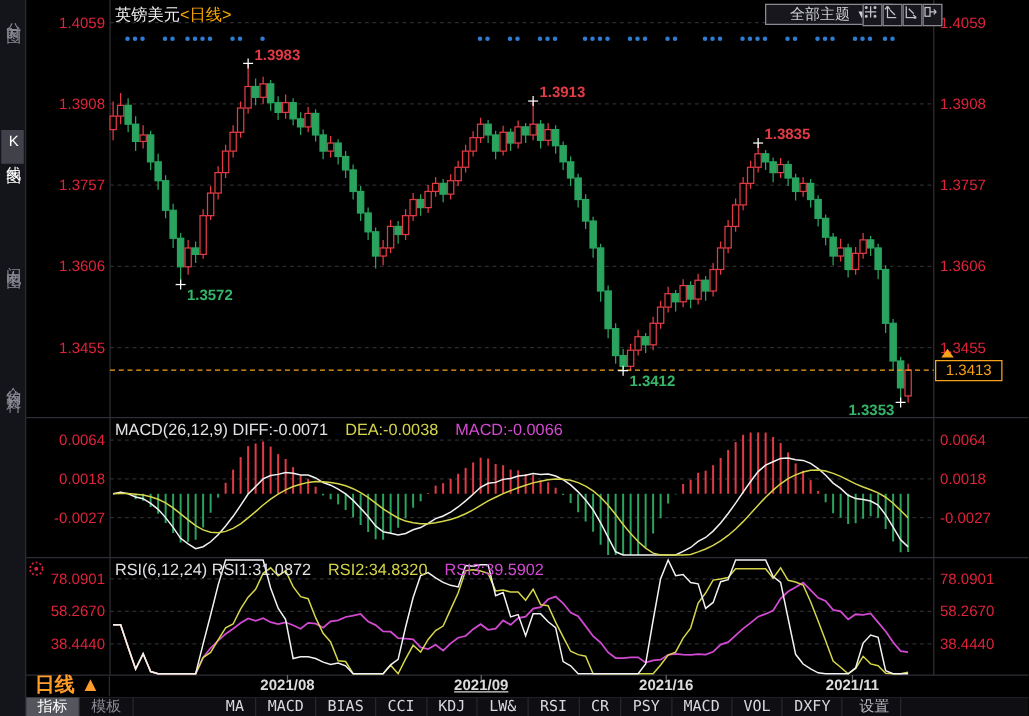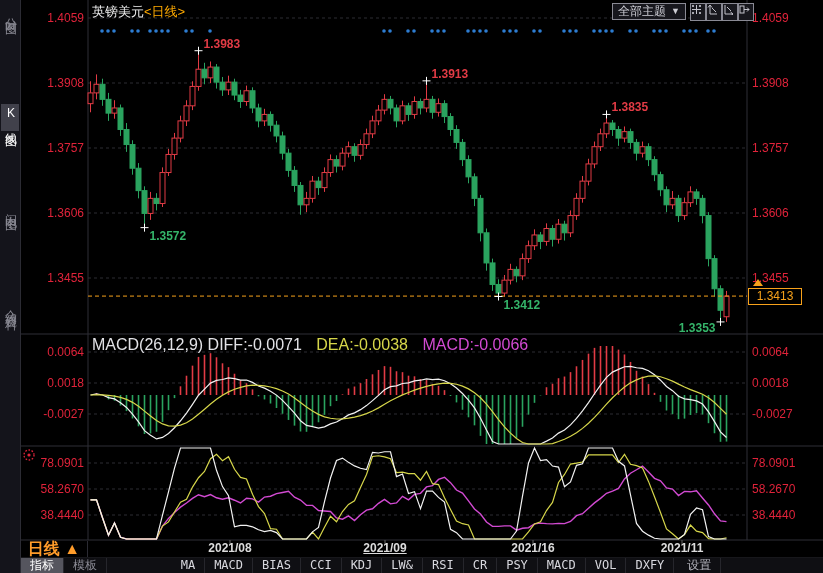--- a/index.html
+++ b/index.html
@@ -14,32 +14,32 @@
         font-size:12px;letter-spacing:3px;color:#8a8a94;text-align:center;cursor:pointer;padding:2px 0;}
   .vtab.active{background:#41414b;color:#ffffff;}
 
   
   .title{left:92px;top:3px;font-size:13px;z-index:2;position:absolute;}
   .title .sym{color:#efefef;}
   .title .per{color:#ffaa00;}
 
   
   .dropdown{position:absolute;left:612px;top:3px;height:15px;border:1px solid #8a8a94;
-            background:#17171d;color:#cfcfd6;font-size:12px;line-height:15px;padding:0 5px;
+            background:#17171d;color:#cfcfd6;font-size:12px;line-height:15px;padding:0 19px;
             z-index:3;display:flex;gap:5px;align-items:center;cursor:pointer;}
   .iconbtn{position:absolute;top:3px;width:14px;height:16px;border:1px solid #8a8a94;background:#17171d;
            z-index:3;display:flex;align-items:center;justify-content:center;cursor:pointer;}
 
   
   .ylab{position:absolute;width:56px;font-size:12px;color:#e0233a;z-index:2;}
   .ylab.l{left:28px;text-align:right;}
   .ylab.r{left:752px;text-align:left;}
 
   
-  .ind-header{position:absolute;left:92px;font-size:16px;z-index:2;white-space:nowrap;}
+  .ind-header{position:absolute;left:92px;font-size:13px;z-index:2;white-space:nowrap;}
   .ind-header .w{color:#e2e2e6;}
   .ind-header .y{color:#d6d64a;margin-left:10px;}
   .ind-header .m{color:#d24ad2;margin-left:10px;}
 
   
   .price-box{position:absolute;left:748px;top:288px;width:52px;height:15px;border:1px solid #f7a21b;
              background:#000;color:#f7a21b;font-size:12px;line-height:15px;text-align:center;z-index:3;}
   .price-arrow{position:absolute;left:753px;top:279px;width:0;height:0;z-index:3;
              border-left:5px solid transparent;border-right:5px solid transparent;border-bottom:7px solid #f7a21b;}
 
@@ -530,20 +530,25 @@
           <path d="M5 5.5h5 M10 5.5l-2-2 M10 5.5l-2 2"></path>
         </g>
       </svg>
   </div>
 
   <div class="ind-header" style="top:336px;">
     <span class="w">MACD(26,12,9) DIFF:-0.0071</span>
     <span class="y">DEA:-0.0038</span>
     <span class="m">MACD:-0.0066</span>
   </div>
+  <div class="ind-header" style="top:448px;">
+    <span class="w">RSI(6,12,24) RSI1:31.0872</span>
+    <span class="y">RSI2:34.8320</span>
+    <span class="m">RSI3:39.5902</span>
+  </div>
 
   <div class="rsi-gear">
     <svg width="14" height="14">
         <circle cx="7" cy="7" r="5" fill="none" stroke="#e0233a" stroke-width="1.3" stroke-dasharray="1.6 1.6"></circle>
         <circle cx="7" cy="7" r="1.6" fill="#e0233a"></circle>
       </svg>
   </div>
 
   <div class="price-arrow"></div>
   <div class="price-box">1.3413</div>

